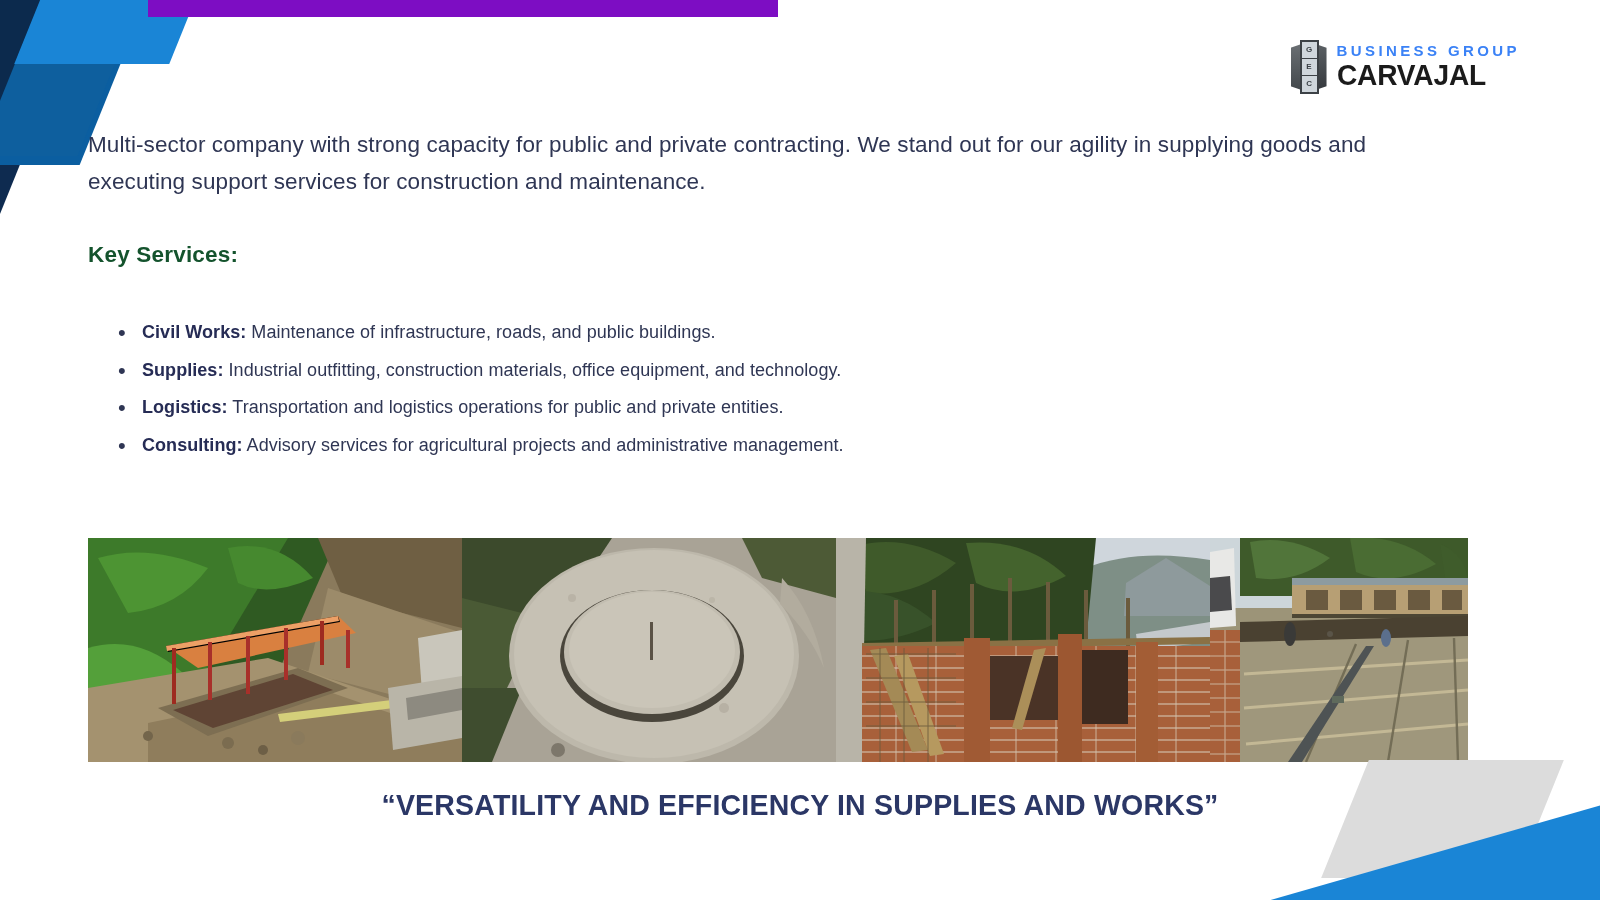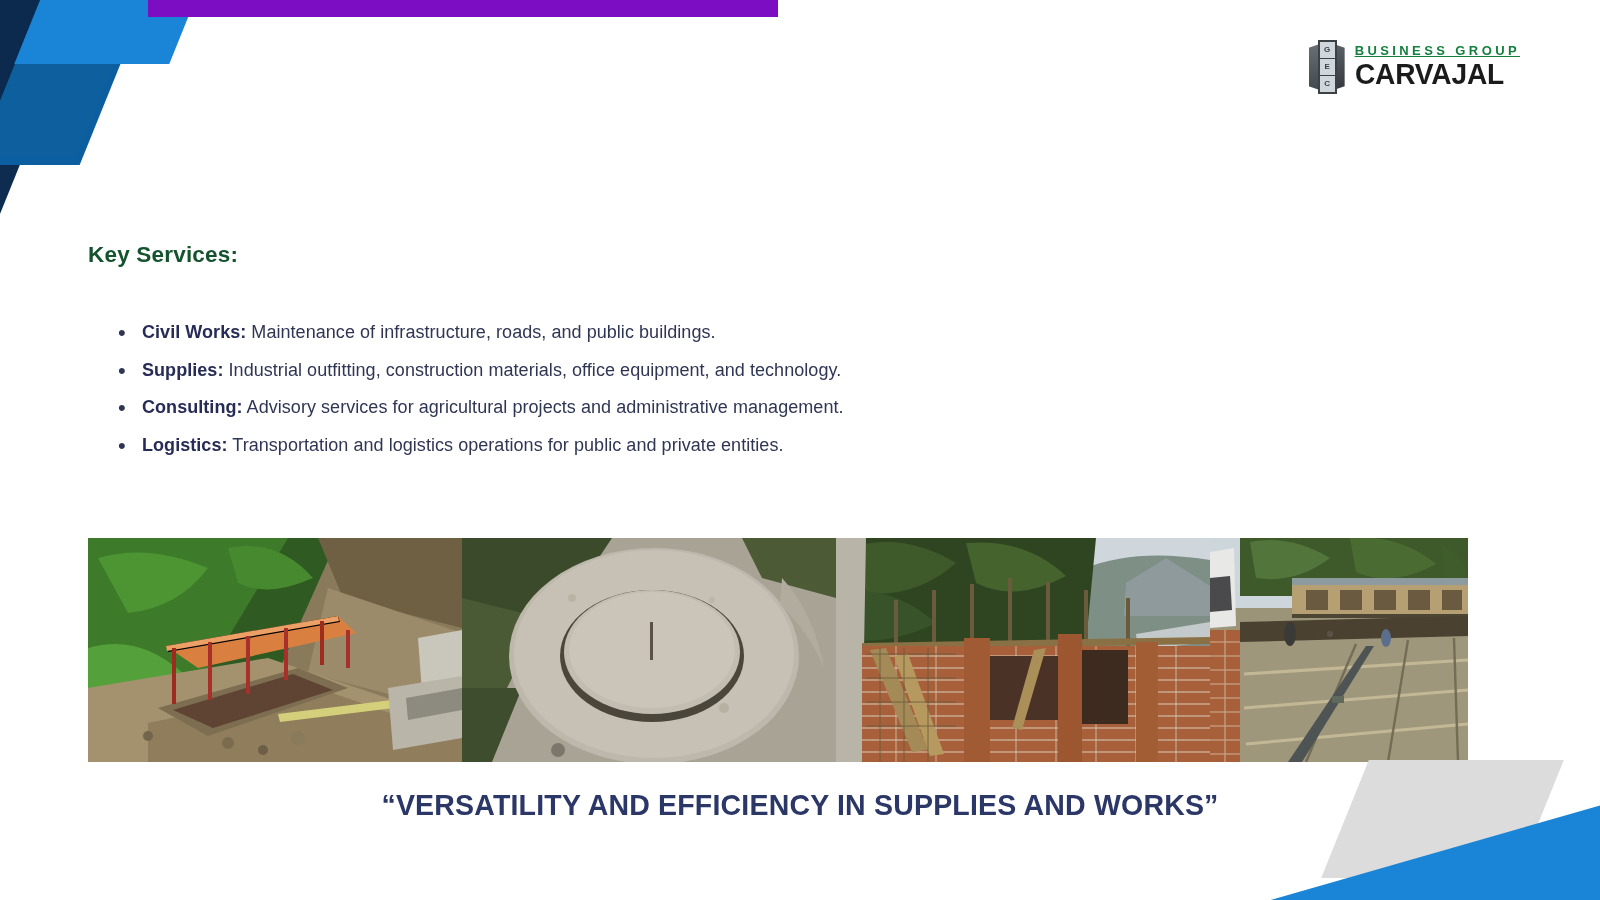--- a/index.html
+++ b/index.html
@@ -86,22 +86,22 @@
   }
   .logo-cube .face-front span {
     flex:1; display:flex; align-items:center; justify-content:center;
     font-size:8px; font-weight:bold; color:#3a4046;
     font-family:"Liberation Sans", sans-serif;
     border-bottom:1px solid #3c4146; line-height:1;
   }
   .logo-cube .face-front span:last-child { border-bottom:none; }
   .logo-text { display:flex; flex-direction:column; align-items:flex-start; }
   .logo-top {
-    font-size:13px; font-weight:bold; letter-spacing:3.4px;
-    color:#15803d; line-height:1;text-decoration:underline;
+    font-size:15px; font-weight:bold; letter-spacing:3.4px;
+    color:#3b82f6; line-height:1;
   }
   .logo-bottom {
     font-size:29px; font-weight:bold; letter-spacing:-0.2px;
     color:#1b1b1b; line-height:1.02; margin-top:3px;
     font-stretch:condensed; transform:scaleX(0.97); transform-origin:left;
   }
 
   
   #intro {
     position:absolute; left:88px; top:126px; width:1340px;
@@ -205,39 +205,40 @@
         <span>E</span>
         <span>C</span>
       </div>
     </div>
     <div class="logo-text">
       <div class="logo-top">BUSINESS GROUP</div>
       <div class="logo-bottom">CARVAJAL</div>
     </div>
   </div>
 
+  <p id="intro">Multi-sector company with strong capacity for public and private contracting. We stand out for our agility in supplying goods and executing support services for construction and maintenance.</p>
 
   <h2 id="key-heading">Key Services:</h2>
 
   <ul id="services">
     <li>
       <b>Civil Works:</b>
       <span>Maintenance of infrastructure, roads, and public buildings.</span>
     </li>
     <li>
       <b>Supplies:</b>
       <span>Industrial outfitting, construction materials, office equipment, and technology.</span>
     </li>
     <li>
+      <b>Logistics:</b>
+      <span>Transportation and logistics operations for public and private entities.</span>
+    </li>
+    <li>
       <b>Consulting:</b>
       <span>Advisory services for agricultural projects and administrative management.</span>
-    </li>
-    <li>
-      <b>Logistics:</b>
-      <span>Transportation and logistics operations for public and private entities.</span>
     </li>
   </ul>
 
   <div id="photo-strip">
 
     <div class="photo p1">
       <svg viewBox="0 0 374 224" preserveAspectRatio="none">
         <rect width="374" height="224" fill="#8a7a5c"></rect>
         <path d="M0 0 H250 L150 224 H0 Z" fill="#2f5a22"></path>
         <path d="M0 0 H200 L110 150 L0 120 Z" fill="#3d7a2a"></path>

